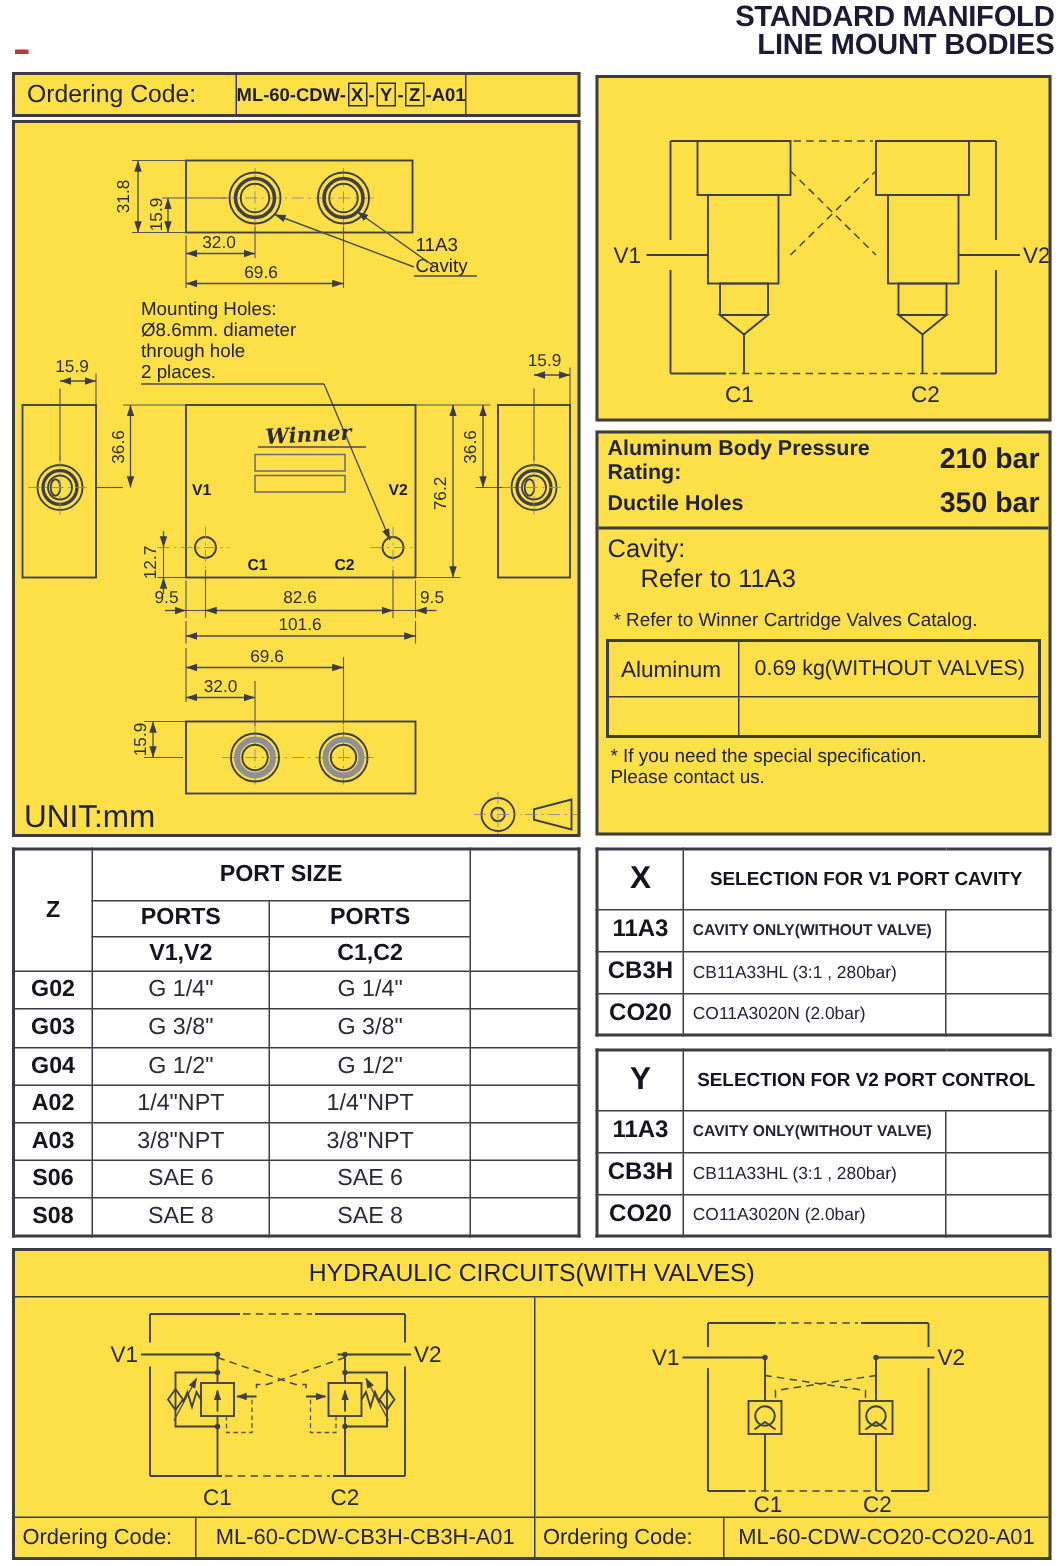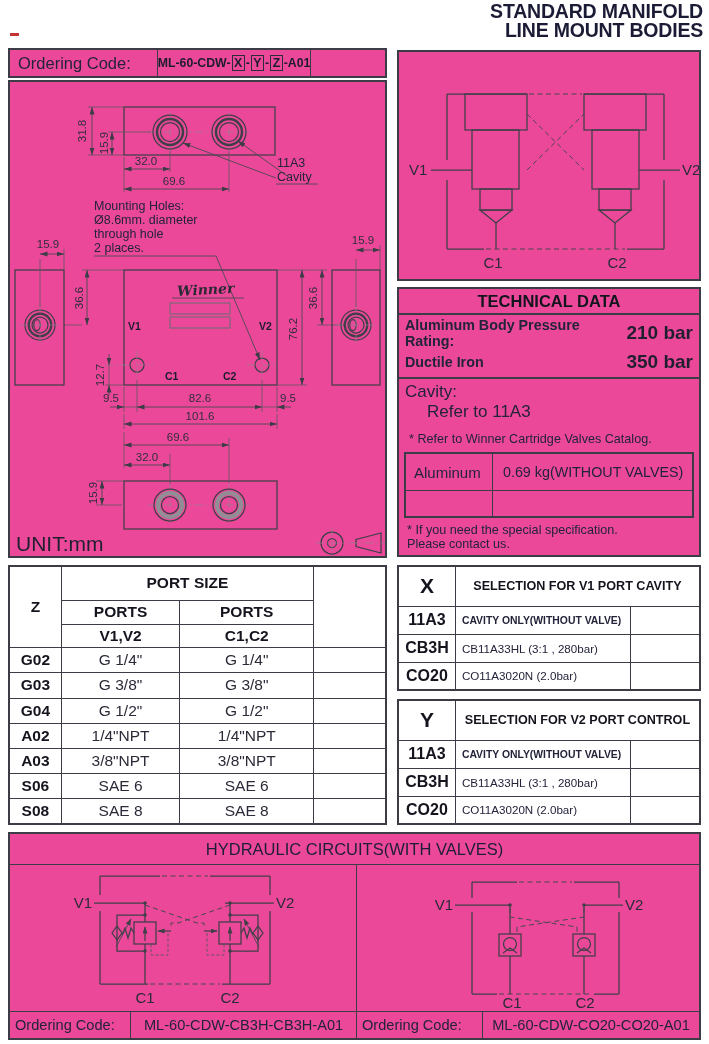--- a/index.html
+++ b/index.html
@@ -10,21 +10,21 @@
     -webkit-font-smoothing:antialiased;
   }
   .abs { position:absolute; }
 
   
   .page-title { right:6px; top:2px; text-align:right; font-weight:bold;
     font-size:19.5px; line-height:19px; color:#1b1b36; letter-spacing:-0.2px; }
   .red-mark { left:10px; top:33px; width:9px; height:3px; background:#c43434; }
 
   
-  .box { border:2px solid #3c3c46; background:#ec4899; }
+  .box { border:2px solid #3c3c46; background:#fde047; }
 
   
   .ordering-box { left:8px; top:48px; width:379px; height:30px; display:flex; align-items:stretch; }
   .oc-label { width:148px; display:flex; align-items:center; padding-left:8px;
     font-size:16.5px; color:#23233a; border-right:1.6px solid #3c3c46; }
   .oc-code { width:153px; display:flex; align-items:center; justify-content:center;
     font-size:12.3px; font-weight:bold; color:#1c1c2e; border-right:1.6px solid #3c3c46; white-space:nowrap; }
   .oc-code .boxed { border:1.2px solid #2c2c3a; padding:0 1.5px; margin:0 1px; }
   .oc-empty { flex:1; }
 
@@ -341,28 +341,27 @@
       <line class="ol2" x1="32" y1="118" x2="73" y2="118"></line>
       <line class="ol2" x1="240" y1="118" x2="281" y2="118"></line>
       <text class="big" x="10" y="123">V1</text>
       <text class="big" x="283" y="123">V2</text>
       <text class="big" x="94" y="216" text-anchor="middle">C1</text>
       <text class="big" x="218" y="216" text-anchor="middle">C2</text>
     </svg>
   </div>
 
   <div class="abs box tech-box">
-    <div class="tech-title">TECHNICAL DATA</div>
     <div class="tech-row">
       <div class="lab">Aluminum Body Pressure Rating:</div>
       <div class="val">210 bar</div>
     </div>
     <div class="tech-row">
       <div class="lab">
-        <div>Ductile Iron</div>
+        <div>Ductile Holes</div>
       </div>
       <div class="val">350 bar</div>
     </div>
     <div class="tech-sep"></div>
     <div class="cavity-line1">Cavity:</div>
     <div class="cavity-line2">Refer to 11A3</div>
     <div class="catalog-note">* Refer to Winner Cartridge Valves Catalog.</div>
     <div class="weight-table">
       <div class="weight-r1">
         <div class="weight-c1">Aluminum</div>

